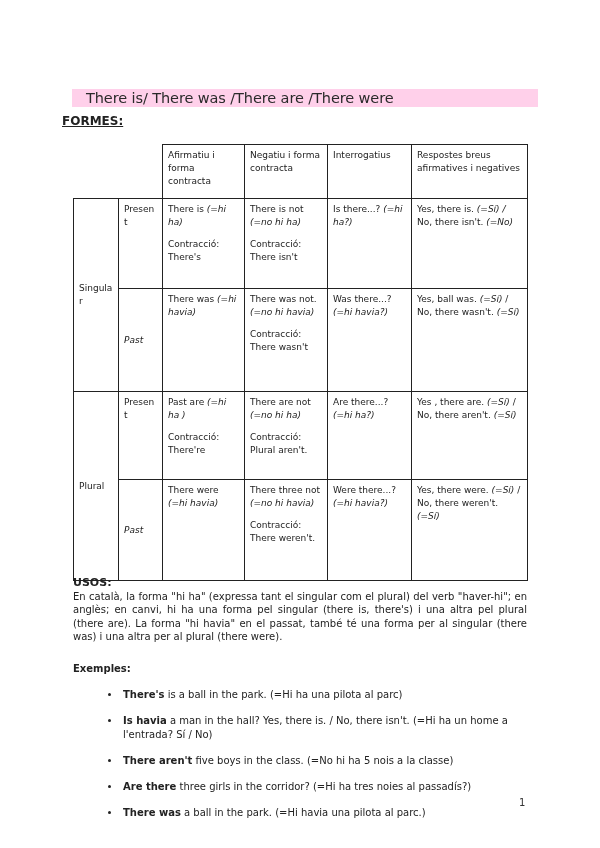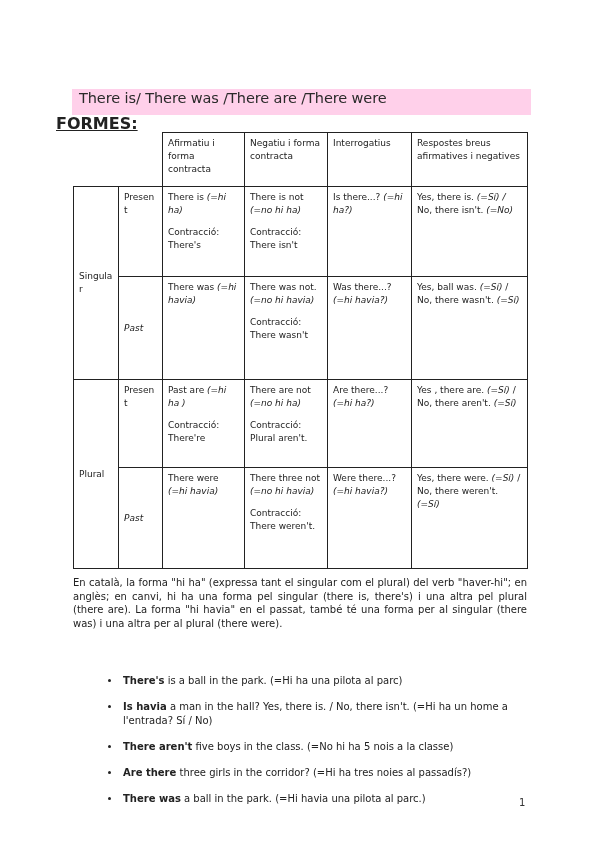--- a/index.html
+++ b/index.html
@@ -1,24 +1,24 @@
 <!DOCTYPE html>
 <html><head>
   <meta charset="utf-8">
   <style>
     html, body { margin: 0; padding: 0; background: #ffffff; }
     body { width: 600px; height: 848px; position: relative; overflow: hidden;
       font-family: "DejaVu Sans", sans-serif; color: #1f1f1f; }
     .page { position: absolute; left: 0; top: 0; width: 600px; height: 848px; }
-    .title { position: absolute; left: 72px; top: 89px; width: 452px; height: 26px;
+    .title { position: absolute; left: 72px; top: 89px; width: 452px; height: 18px;
       background: #ffd0ea; font-size: 14.5px; line-height: 18px; color: #2a2a2a;
-      padding-left: 7px; letter-spacing: -0.1px; white-space: nowrap; }
-    .formes { position: absolute; left: 56px; top: 114px; font-size: 16px; font-weight: bold;
+      padding-left: 14px; letter-spacing: -0.1px; white-space: nowrap; }
+    .formes { position: absolute; left: 62px; top: 114px; font-size: 12px; font-weight: bold;
       text-decoration: underline; color: #222; }
-    table.grid { position: absolute; left: 73px; top: 132px; border-collapse: collapse;
+    table.grid { position: absolute; left: 73px; top: 144px; border-collapse: collapse;
       font-size: 9px; line-height: 13px; color: #222; table-layout: fixed; }
     table.grid td { border: 1.3px solid #222; vertical-align: top; padding: 4px 5px; }
     table.grid td.empty { border: none; }
     table.grid td.mid { vertical-align: middle; margin-left: 16px; }
     table.grid td.past { vertical-align: middle; font-style: italic; }
     .it { font-style: italic; }
     .gap { display: block; height: 9px; }
     .usos { position: absolute; left: 73px; top: 576px; width: 454px; font-size: 10px; line-height: 13.5px; color: #222; }
     .usos .h { font-weight: bold; font-size: 11px; }
     .usos p { margin: 0; text-align: justify; }
@@ -135,24 +135,26 @@
         <span>Were there...? </span><span class="it">(=hi havia?)</span>
       </td>
       <td>
         <span>Yes, there were. </span><span class="it">(=Sí)</span><span> / No, there weren't. </span><span class="it">(=Sí)</span>
       </td>
     </tr>
   </tbody>
     </table>
 
   <div class="usos">
+    <div class="h">USOS:</div>
     <p>En català, la forma "hi ha" (expressa tant el singular com el plural) del verb "haver-hi"; en anglès; en canvi, hi ha una forma pel singular (there is, there's) i una altra pel plural (there are). La forma "hi havia"  en el passat, també té una forma per al singular (there was) i una altra per al plural (there were).</p>
   </div>
 
   <div class="ex">
+    <div class="h">Exemples:</div>
     <ul>
       <li><span class="b">There's</span><span> is a ball in the park. (=Hi ha una pilota al parc)</span></li>
       <li><span class="b">Is havia</span><span> a man in the hall? Yes, there is. / No, there isn't. (=Hi ha un home a l'entrada? Sí / No)</span></li>
       <li><span class="b">There aren't</span><span> five boys in the class. (=No hi ha 5 nois a la classe)</span></li>
       <li><span class="b">Are there</span><span> three girls in the corridor? (=Hi ha tres noies al passadís?)</span></li>
       <li><span class="b">There was</span><span> a ball in the park. (=Hi havia una pilota al parc.)</span></li>
     </ul>
   </div>
 
   <div class="pnum">1</div>

